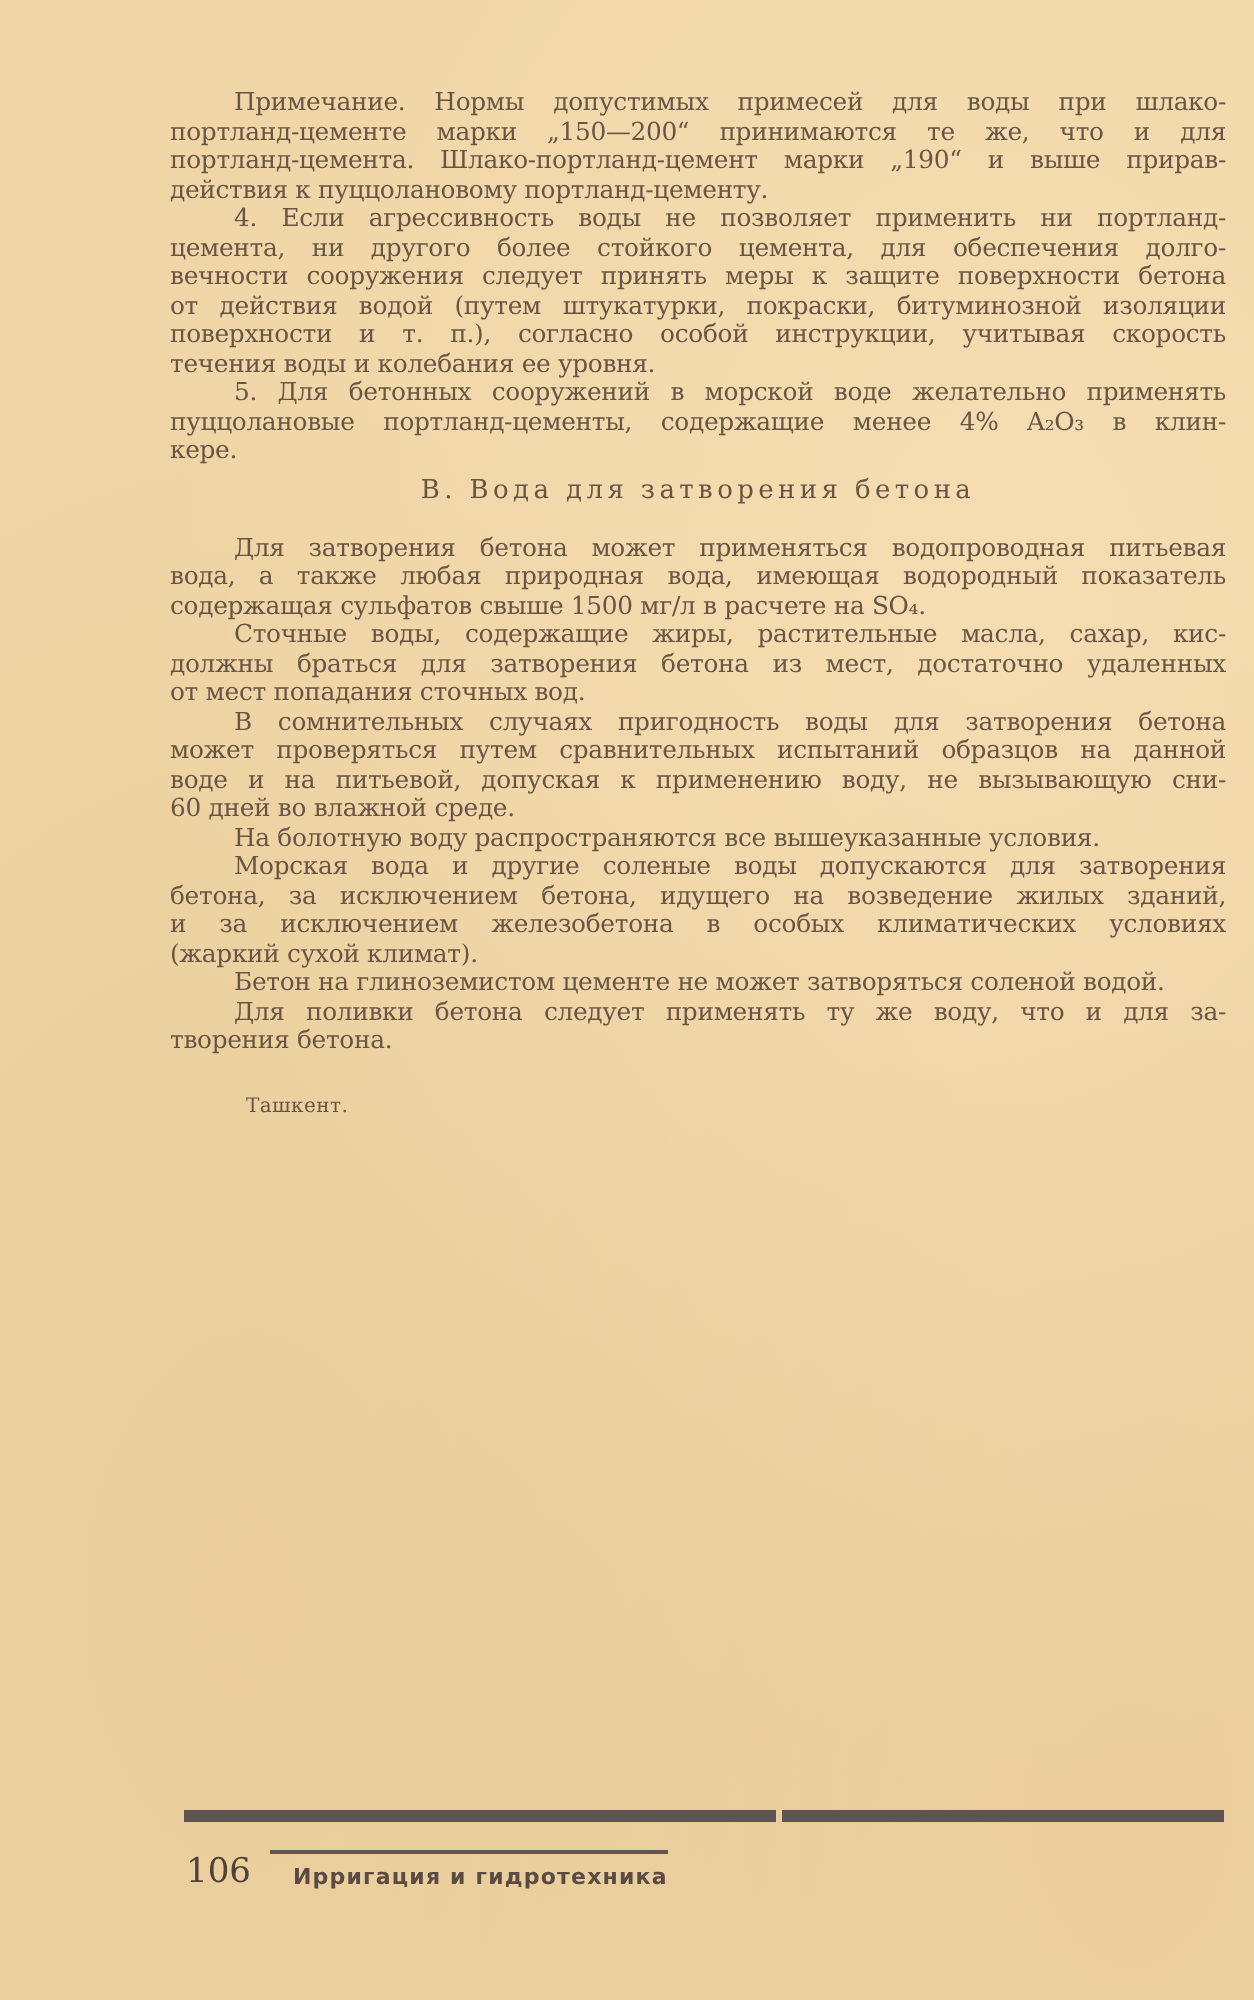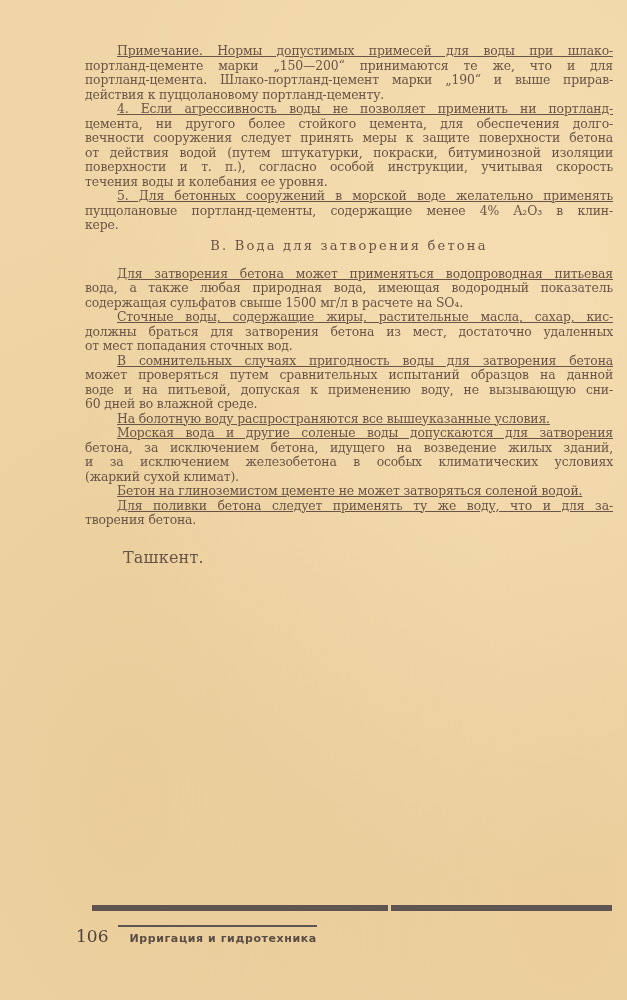--- a/index.html
+++ b/index.html
@@ -20,36 +20,36 @@
   .p {
     font-size: 12.4px; line-height: 14.5px;
     text-align: justify; text-align-last: left;
     margin: 0; letter-spacing: -0.15px;
     text-indent: 32px;
   }
   .p .ln { display: block; text-align: justify; text-align-last: justify; }
   .p .ln.last { text-align-last: left; }
   .p .ln.first { text-indent: 32px; }
   .p .ln { text-indent: 0; }
-  .p .ln.first { padding-left: 32px; text-indent: 0; text-decoration: underline; }
+  .p .ln.first { padding-left: 32px; text-indent: 0; }
   .heading {
     text-align: center; font-size: 13px; letter-spacing: 2.2px;
     margin: 5px 0 14px 0; padding-left: 0;
   }
   .city {
-    font-size: 16px; margin-top: 20px; padding-left: 38px; letter-spacing: 0.2px;
+    font-size: 10px; margin-top: 20px; padding-left: 38px; letter-spacing: 0.2px;
   }
   .rule {
     position: absolute; top: 905px; height: 6px;
     background: #5e5552;
   }
   .rule.a { left: 92px; width: 296px; }
   .rule.b { left: 391px; width: 221px; }
   .footer {
-    position: absolute; left: 76px; top: 926px; display: flex; align-items: flex-end;
+    position: absolute; left: 93px; top: 926px; display: flex; align-items: flex-end;
   }
   .pagenum { font-size: 17px; color: #4e423c; font-family: "DejaVu Serif", serif; line-height: 20px; }
   .journal-wrap { margin-left: 10px; position: relative; }
   .journal-rule { position: absolute; left: 0; right: 0; top: -2px; height: 2px; background: #5e5552; }
   .journal { font-family: "DejaVu Sans", "Liberation Sans", sans-serif; font-size: 11px; font-weight: bold; letter-spacing: 0.6px; color: #5a4c45; line-height: 14px; padding-top: 3px; margin-left: 11px; }
 </style>
 </head>
 <body>
 
 <div class="page">

